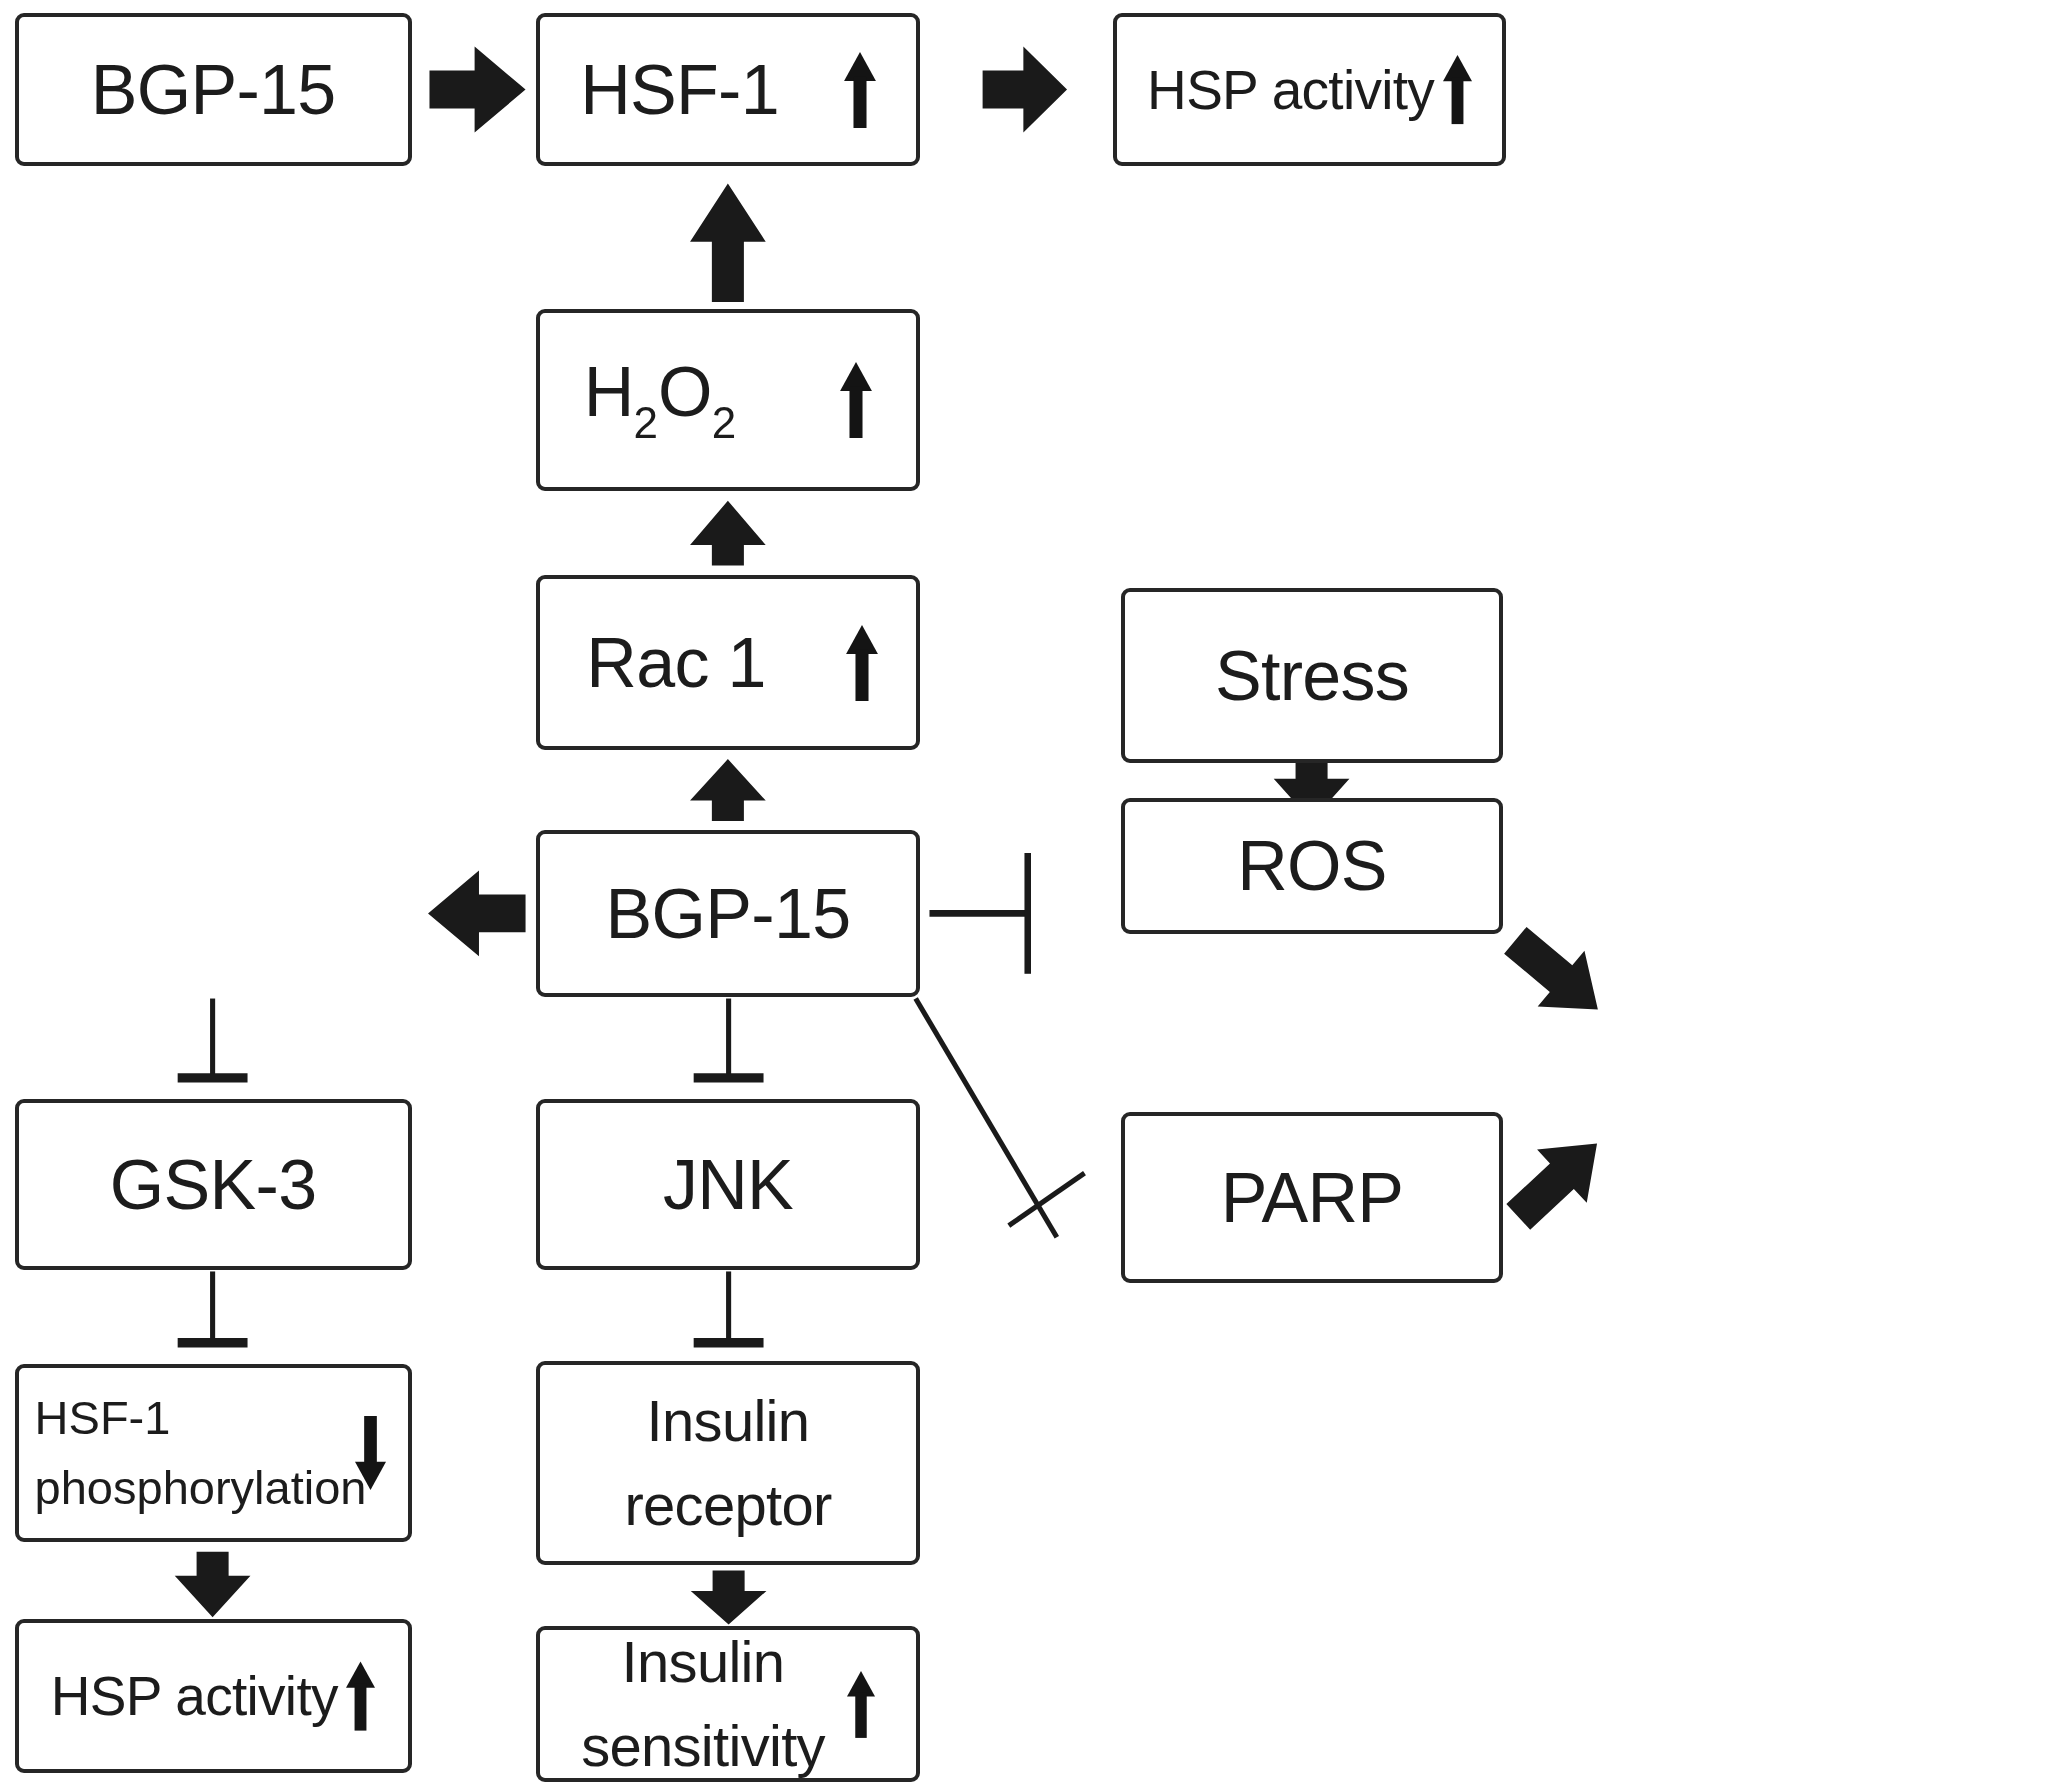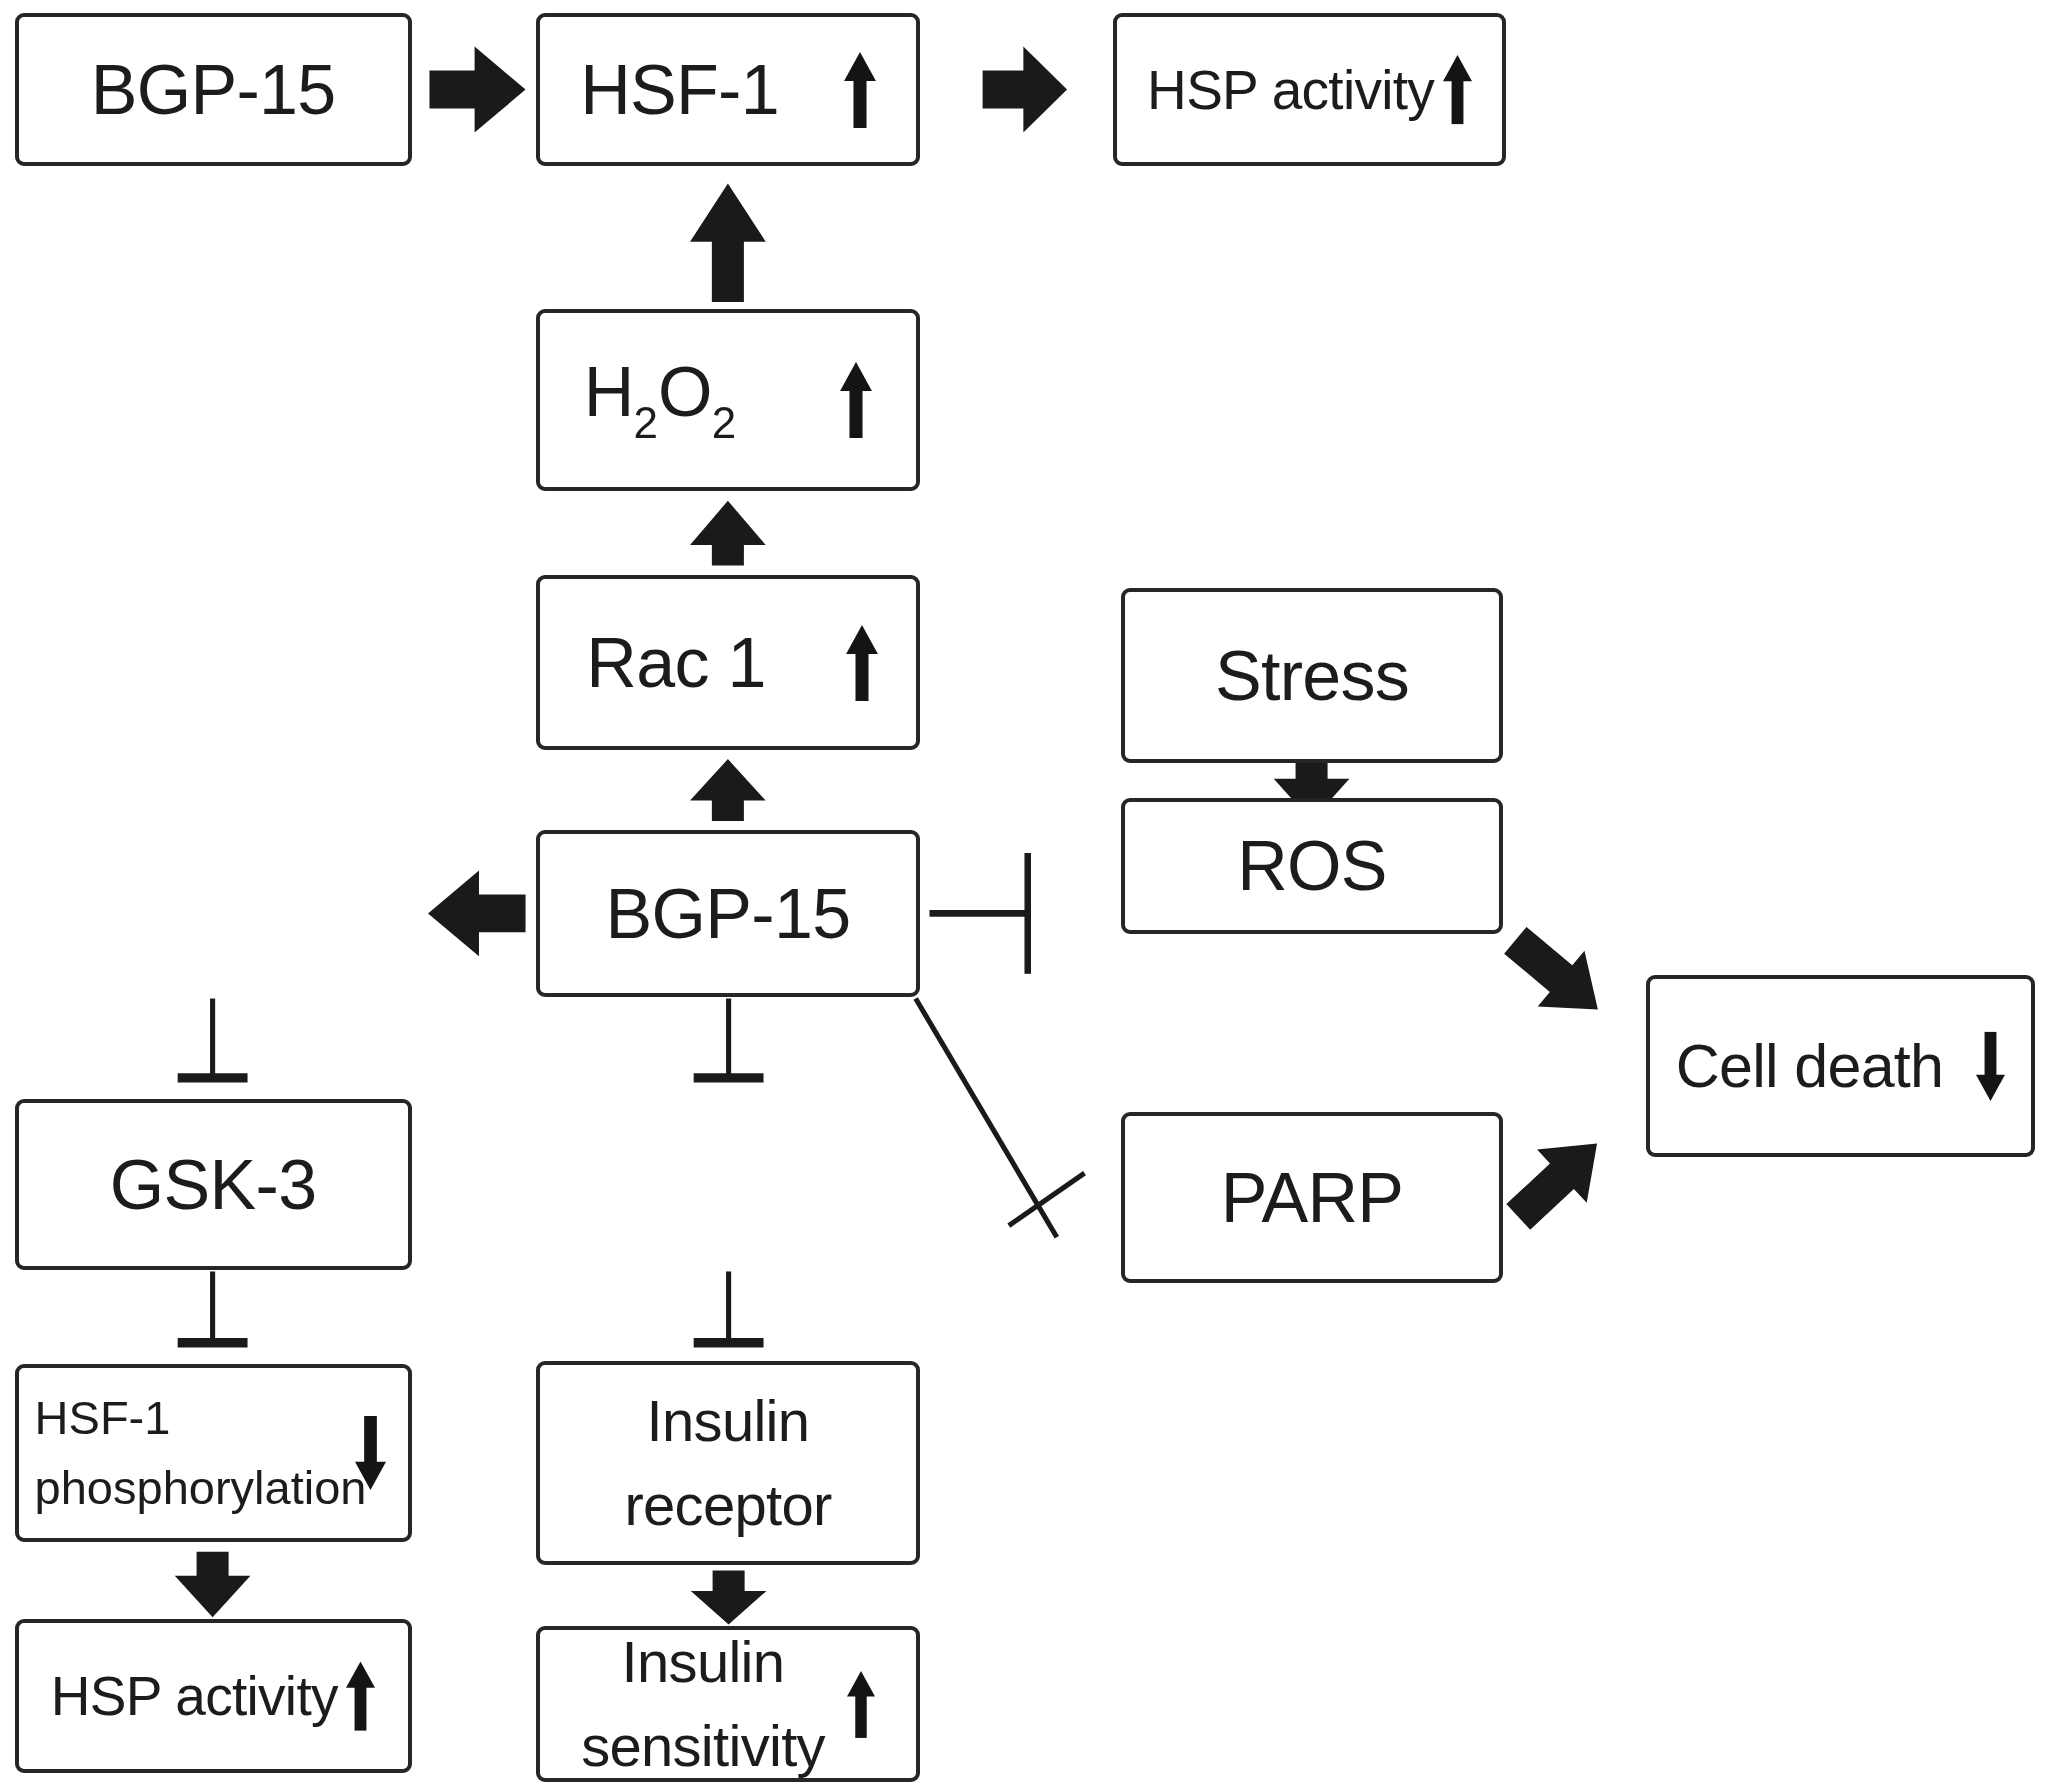--- a/index.html
+++ b/index.html
@@ -169,32 +169,28 @@
 
 
   <div class="node n-bgp15-mid">
     <span>BGP-15</span>
   </div>
 
   <div class="node n-ros">
     <span>ROS</span>
   </div>
 
-  <div class="node n-cell-death">
-    <span>Cell death</span>
-    <svg class="trend" width="29" height="73" viewBox="0 0 44 105">
-      <rect x="13" y="0" width="18" height="71"></rect>
-        <polygon points="0,65 22,105 44,65"></polygon>
-    </svg>
-  </div>
 
   <div class="node n-gsk3">
     <span>GSK-3</span>
   </div>
 
+  <div class="node n-jnk">
+    <span>JNK</span>
+  </div>
 
   <div class="node n-parp">
     <span>PARP</span>
   </div>
 
   <div class="node n-hsf1-phos">
     <span class="lines left">
       <span>HSF-1</span>
       <span>phosphorylation</span>
     </span>

